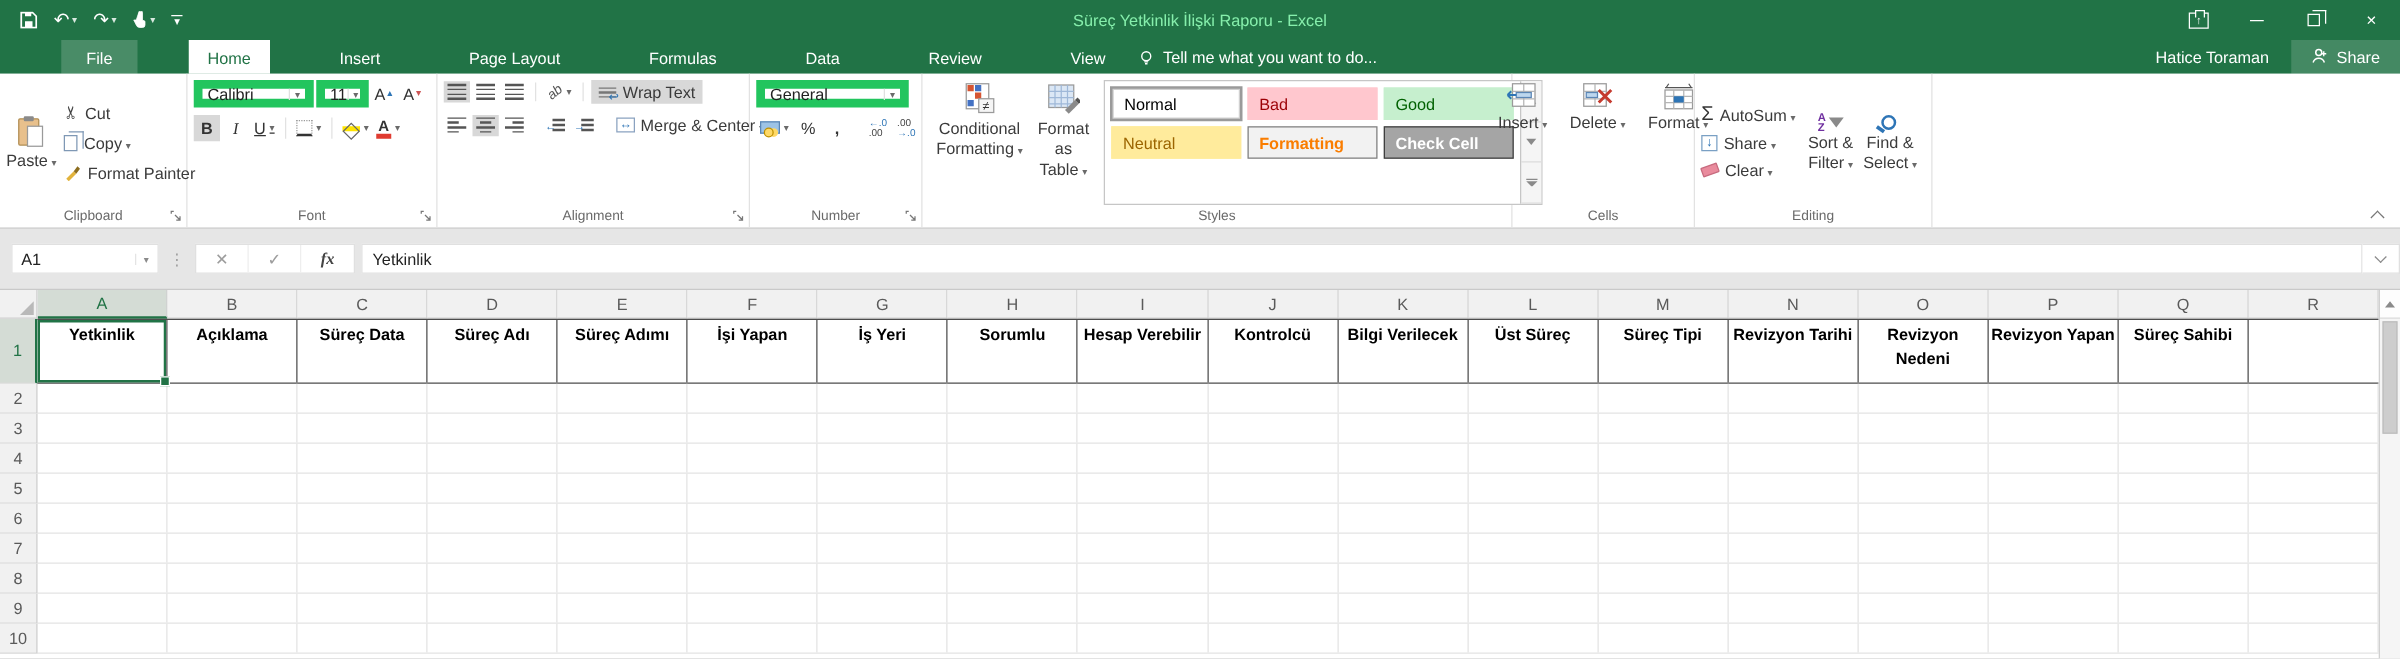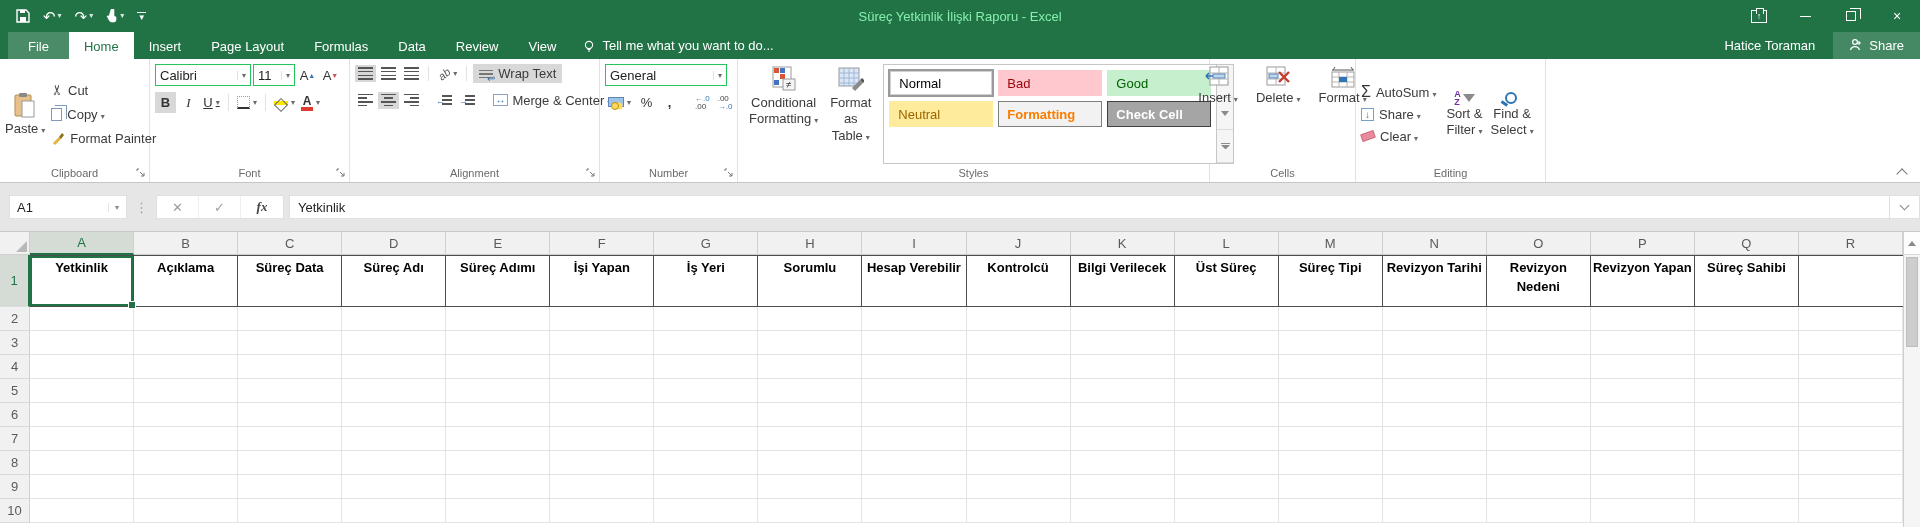--- a/index.html
+++ b/index.html
@@ -20,21 +20,21 @@
   .wctrls{margin-left:auto;display:flex;z-index:2;}
   .wbtn{width:46px;height:32px;display:flex;align-items:center;justify-content:center;color:#fff;font-size:14px;}
   .rdo-icon{width:16px;height:13px;border:1px solid #fff;display:flex;align-items:center;justify-content:center;font-size:9px;position:relative;}
   .rdo-icon::before{content:"";position:absolute;top:-3px;right:2px;width:6px;height:5px;background:#217346;border:1px solid #fff;border-bottom:none;}
   .min-glyph{width:11px;border-top:1.5px solid #fff;display:block;}
   .restore-glyph{width:10px;height:10px;border:1px solid #fff;position:relative;}
   .restore-glyph::before{content:"";position:absolute;top:-4px;left:3px;width:10px;height:10px;border:1px solid #fff;border-left:none;border-bottom:none;}
   
   .tabrow{height:27px;background:#217346;display:flex;align-items:stretch;color:#fff;font-size:13px;position:relative;}
   .tabs{display:flex;margin-left:8px;}
-  .tab{padding:5px 15px 4px;display:flex;align-items:center;cursor:default;white-space:nowrap;}
+  .tab{padding:5px 15px 4px;display:flex;align-items:center;cursor:default;white-space:nowrap;margin-left:41px;}
   .tab.file{background:rgba(255,255,255,.18);padding:5px 20px 4px;}
   .tab.active{background:#fff;color:#217346;}
   .tellme{display:flex;align-items:center;gap:7px;padding:0 12px;white-space:nowrap;}
   .bulb{width:12px;height:12px;display:inline-block;}
   .acct{margin-left:auto;display:flex;align-items:stretch;}
   .user{display:flex;align-items:center;padding:0 18px;white-space:nowrap;}
   .share{display:flex;align-items:center;gap:7px;background:rgba(255,255,255,.16);padding:0 16px;white-space:nowrap;}
   
   .ribbon{height:124px;background:#fff;display:flex;position:relative;border-bottom:1px solid #c6c6c6;}
   .grp{border-right:1px solid #e2e2e2;display:flex;flex-direction:column;padding-top:3px;flex:none;}
@@ -49,21 +49,21 @@
   
   .paste-big{width:52px;display:flex;flex-direction:column;align-items:center;justify-content:center;gap:2px;margin-right:6px;}
   .clip-col{display:flex;flex-direction:column;justify-content:center;gap:4px;}
   .clip-row{display:flex;align-items:center;gap:5px;height:20px;}
   .scissors{font-size:14px;color:#444;transform:rotate(-90deg);}
   .copy-ic{width:11px;height:13px;border:1px solid #7f98b5;background:#fff;position:relative;}
   .copy-ic::before{content:"";position:absolute;left:3px;top:-4px;width:11px;height:13px;border:1px solid #7f98b5;border-bottom:none;border-left:none;background:transparent;}
   
   .col{display:flex;flex-direction:column;gap:6px;width:100%;}
   .rrow{display:flex;align-items:center;gap:2px;}
-  .combo{height:22px;border:1px solid #22c55e;background:#fff;display:flex;align-items:center;padding:0 4px;font-size:13px;color:#222;}
+  .combo{height:22px;border:7px solid #22c55e;background:#fff;display:flex;align-items:center;padding:0 4px;font-size:13px;color:#222;}
   .combo .cdd{margin-left:auto;font-size:8px;color:#6a6a6a;padding-left:4px;border-left:1px solid #e0e0e0;}
   .fbtn{min-width:21px;height:21px;display:flex;align-items:center;justify-content:center;font-size:13px;color:#333;padding:0 2px;}
   .fbtn.b{font-weight:bold;}
   .fbtn.i{font-style:italic;font-family:"Liberation Serif",serif;}
   .fbtn.u{text-decoration:underline;}
   .border-ic{width:13px;height:13px;border:1px dotted #9a9a9a;border-bottom:2px solid #333;}
   .bucket{position:relative;width:14px;height:10px;}
   .bucket::before{content:"";position:absolute;left:2px;top:0;width:8px;height:8px;border:1.5px solid #666;transform:rotate(45deg);}
   .ul-yellow{display:block;width:14px;height:4px;background:#ffe400;margin-top:1px;}
   .ul-red{display:block;width:12px;height:4px;background:#e03c31;margin-top:0;}

